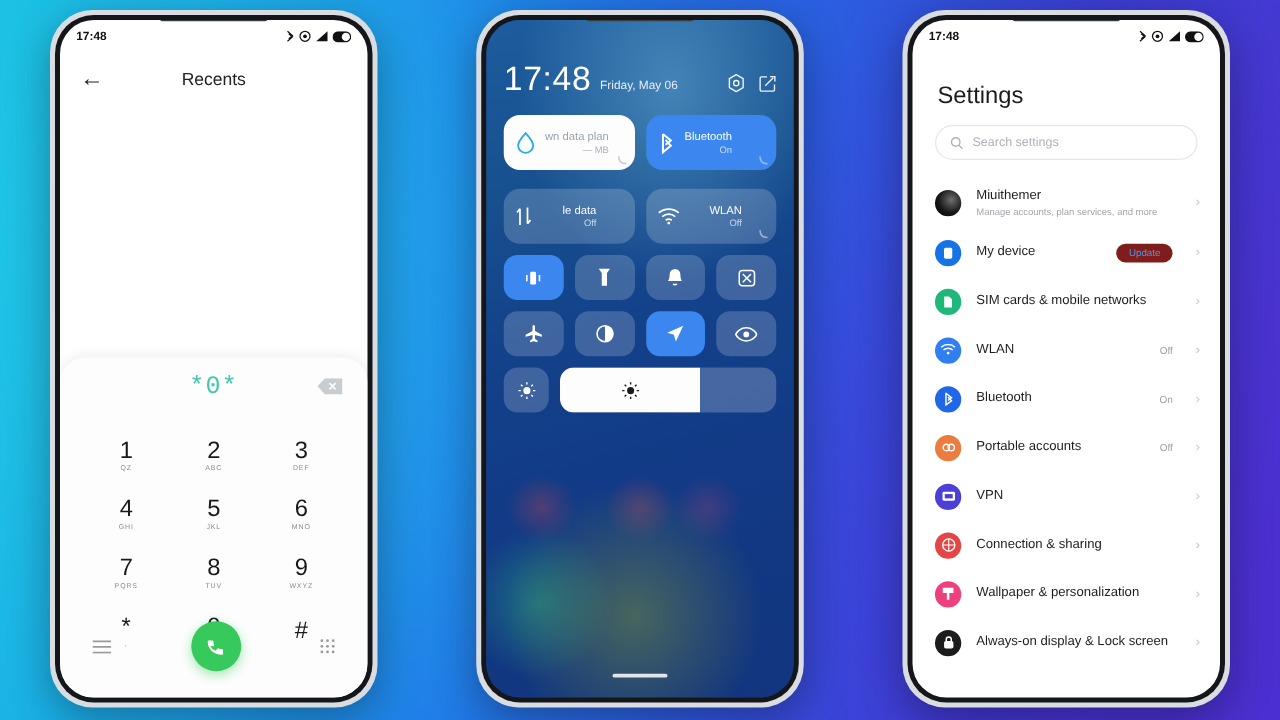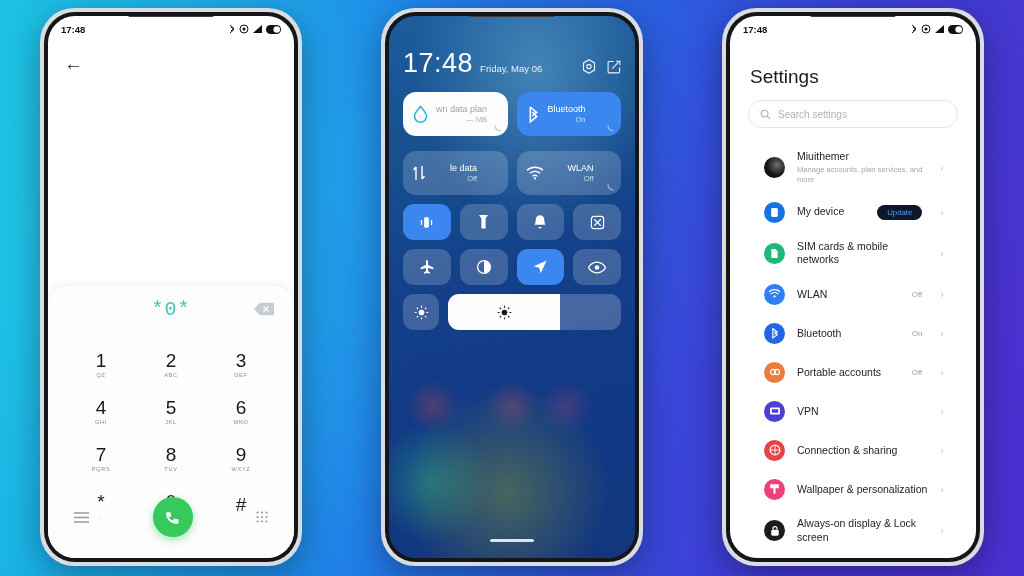--- a/index.html
+++ b/index.html
@@ -102,30 +102,30 @@
   .slider .fill{position:absolute;left:0;top:0;bottom:0;background:#fdfdfd;
     display:flex;align-items:center;justify-content:center;}
   .homebar{position:absolute;bottom:16px;left:50%;transform:translateX(-50%);
     width:44px;height:3px;border-radius:2px;background:rgba(255,255,255,.85);}
 
   
   .s-title{font-size:19px;color:#1b1b1b;padding:24px 20px 12px;}
   .s-search{margin:0 18px 6px;height:28px;border:1px solid #e4e6e9;border-radius:14px;
     display:flex;align-items:center;gap:7px;padding:0 11px;cursor:text;}
   .s-search span{font-size:10px;color:#aeb2b8;}
-  .s-list{padding:8px 16px 0;}
+  .s-list{padding:8px 0 0;}
   .s-row{display:flex;align-items:center;padding:8px 16px 8px 18px;gap:12px;cursor:pointer;min-height:39px;}
   .s-ic{width:21px;height:21px;border-radius:50%;flex:0 0 21px;
     display:flex;align-items:center;justify-content:center;}
   .s-txt{flex:1;min-width:0;}
   .s-lbl{font-size:10.5px;color:#1d1d1d;line-height:1.3;}
   .s-sub{font-size:7.6px;color:#a3a7ad;line-height:1.32;margin-top:1px;}
   .s-val{font-size:8px;color:#9b9fa5;margin-right:6px;}
   .s-chev{color:#c4c8cd;font-size:11px;line-height:1;}
-  .s-badge{background:#0f172a;color:#4b9aee;font-size:7.8px;border-radius:9px;
+  .s-badge{background:#7f1d1d;color:#4b9aee;font-size:7.8px;border-radius:9px;
     padding:3px 10px;margin-right:6px;}
   .s-av{background:radial-gradient(circle at 62% 38%,#6f6f6f 0%,#171717 55%,#000 100%);}
 </style>
 </head>
 <body>
 
 <div class="bg-glow"></div>
 
 <div class="phone" id="phone1">
   <div class="bezel">
@@ -147,20 +147,21 @@
             </svg>
         <svg width="15" height="9" viewBox="0 0 15 9">
               <rect x="0" y="0" width="15" height="9" rx="4.5" fill="#111"></rect>
               <circle cx="10.7" cy="4.5" r="3.3" fill="#fff"></circle>
             </svg>
       </span>
     </div>
 
     <div class="p1-head">
       <span class="p1-back">←</span>
+      <div class="p1-title">Recents</div>
     </div>
 
 
     <div class="p1-pad">
       <div class="p1-num-row">
         <span class="p1-num">*0*</span>
         <svg class="p1-bksp" viewBox="0 0 20 13">
           <path d="M6 0h13a1 1 0 011 1v11a1 1 0 01-1 1H6L0 6.5z" fill="#c9cdd2"></path>
           <path d="M9.5 4l5 5M14.5 4l-5 5" stroke="#fff" stroke-width="1.2"></path>
         </svg>

